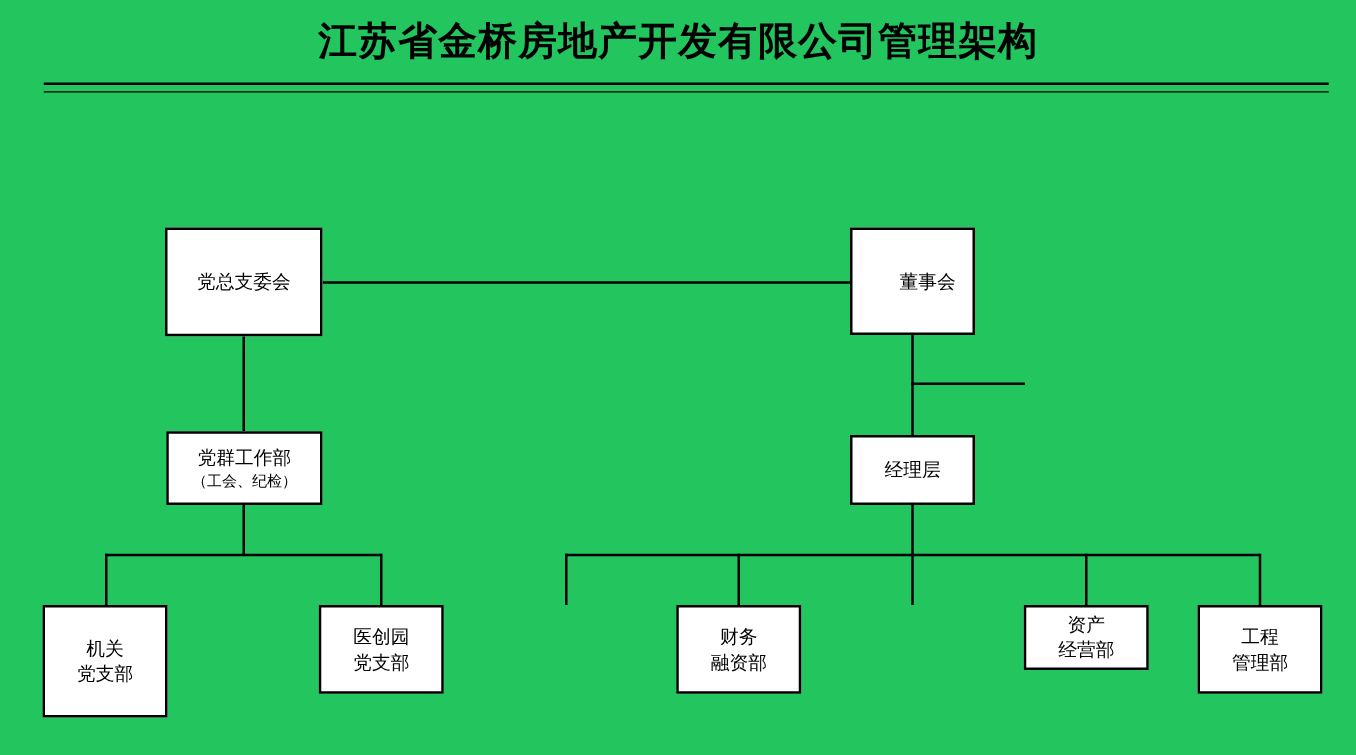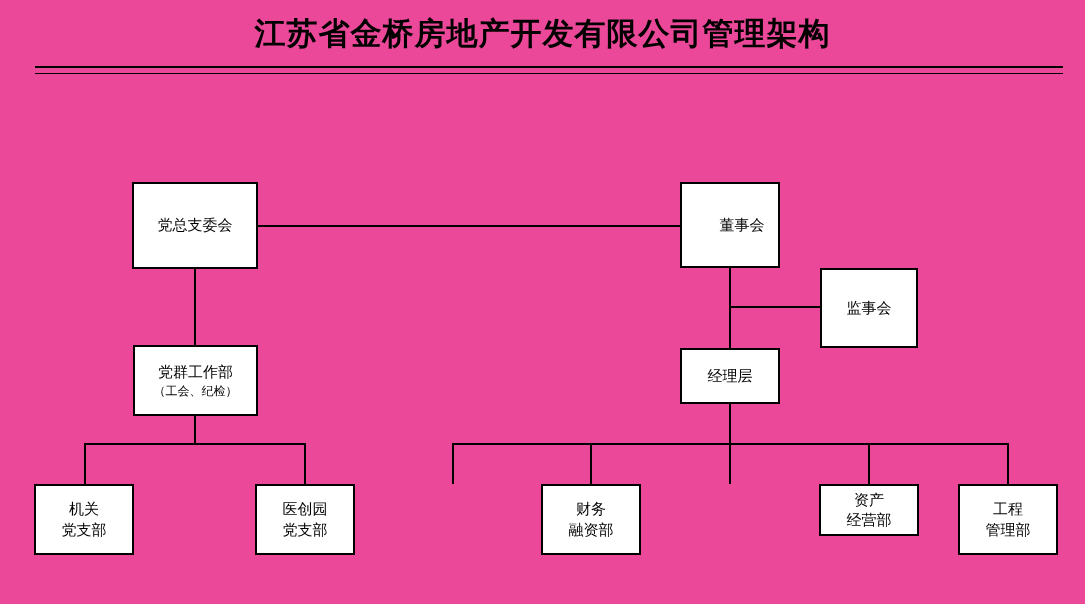--- a/index.html
+++ b/index.html
@@ -11,21 +11,21 @@
     width: 1085px;
     height: 604px;
     font-family: "DejaVu Sans", "Liberation Sans", sans-serif;
     color: #000000;
     overflow: hidden;
   }
   #page {
     position: relative;
     width: 1085px;
     height: 604px;
-    background: #ec4899;
+    background: #22c55e;
   }
 
   
   .title {
     position: absolute;
     left: 0;
     top: 14px;
     width: 1085px;
     text-align: center;
     font-size: 31px;
@@ -126,34 +126,31 @@
     <div class="ln-v" style="left:1007px; top:443px; height:41px;"></div>
 
     <div class="node" style="left:132px; top:182px; width:126px; height:87px;">
       <span class="l1">党总支委会</span>
     </div>
 
     <div class="node" style="left:680px; top:182px; width:100px; height:86px;padding-left:24px;">
       <span class="l1">董事会</span>
     </div>
 
-    <div class="node" style="left:820px; top:268px; width:98px; height:80px;">
-      <span class="l1">监事会</span>
-    </div>
 
-    <div class="node" style="left:133px; top:345px; width:125px; height:71px;">
+    <div class="node" style="left:133px; top:345px; width:125px; height:59px;">
       <span class="l1">党群工作部</span>
       <span class="sub">（工会、纪检）</span>
     </div>
 
     <div class="node" style="left:680px; top:348px; width:100px; height:56px;">
       <span class="l1">经理层</span>
     </div>
 
-    <div class="node" style="left:34px; top:484px; width:100px; height:71px;">
+    <div class="node" style="left:34px; top:484px; width:100px; height:90px;">
       <span class="l1">机关</span>
       <span class="l2">党支部</span>
     </div>
 
     <div class="node" style="left:255px; top:484px; width:100px; height:71px;">
       <span class="l1">医创园</span>
       <span class="l2">党支部</span>
     </div>
 
 

